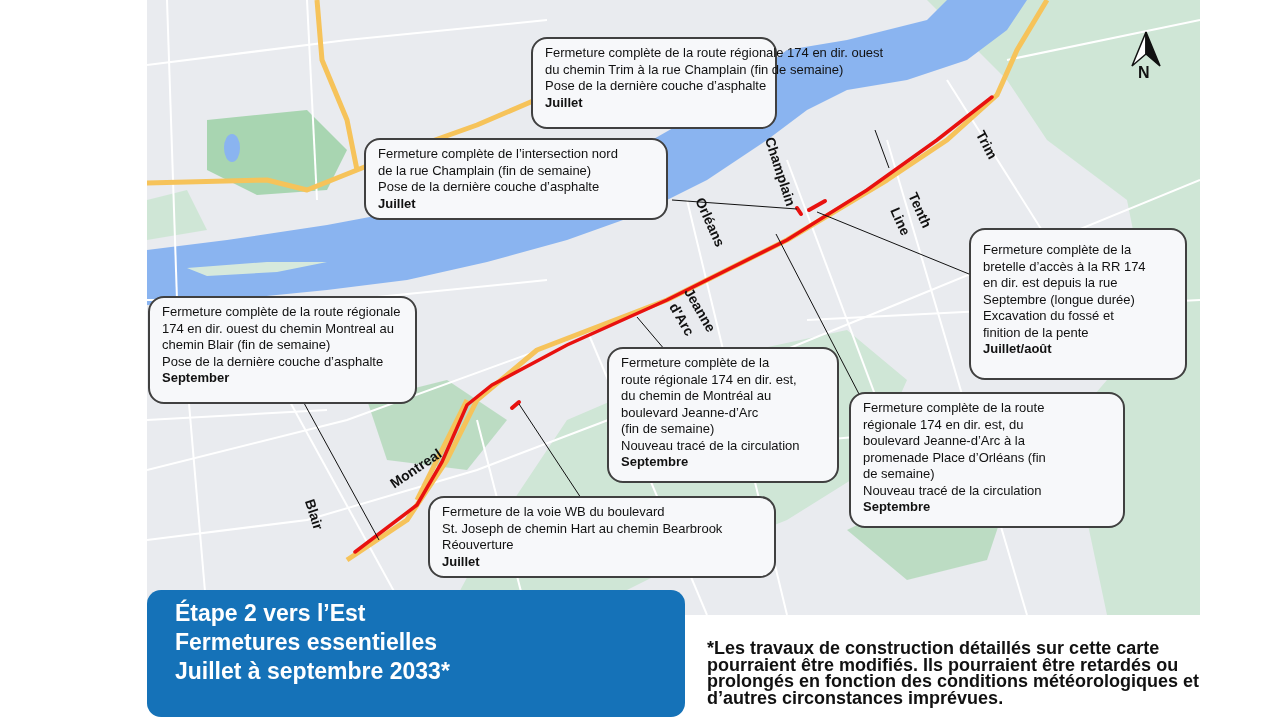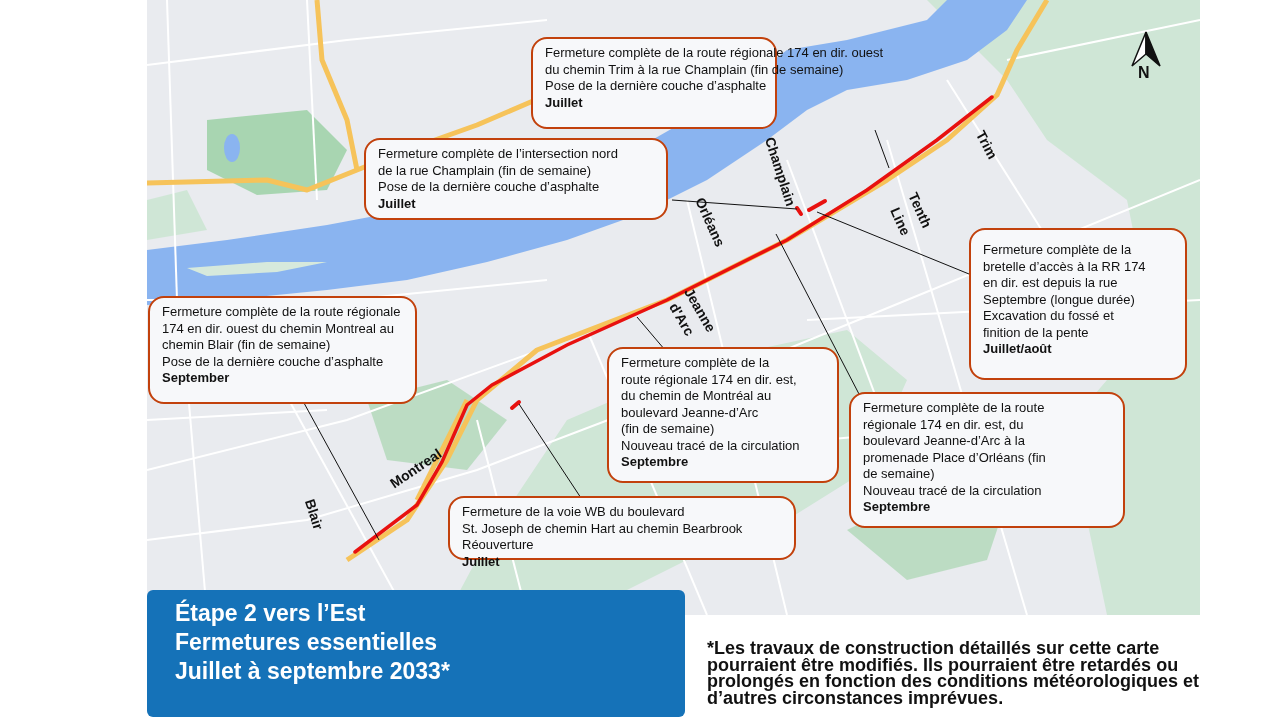--- a/index.html
+++ b/index.html
@@ -1,30 +1,30 @@
 <!DOCTYPE html>
 <html><head>
   <meta charset="utf-8">
   <style>
     html, body { margin:0; padding:0; background:#ffffff; }
     body { width:1280px; height:720px; position:relative; overflow:hidden; font-family:"Liberation Sans", sans-serif; }
     #map { position:absolute; left:147px; top:0; width:1053px; height:615px; overflow:hidden; background:#e9ebef; }
     #map svg.base { position:absolute; left:0; top:0; }
     .callout {
-      position:absolute; background:#f7f8fa; border:2px solid #c2410c; border-radius:16px;
+      position:absolute; background:#f7f8fa; border:2px solid #404040; border-radius:16px;
       box-sizing:border-box; padding:6px 20px 6px 12px; font-size:13px; line-height:16.5px; color:#111;
     }
     .callout .line { display:block; white-space:nowrap; }
     .callout .date { display:block; font-weight:bold; }
     .label { position:absolute; font-weight:bold; font-size:14px; color:#111; white-space:nowrap; transform-origin:left top; }
     #north { position:absolute; left:1126px; top:30px; width:40px; height:60px; }
     #north .n { position:absolute; left:12px; top:34px; font-size:16px; font-weight:bold; color:#111; }
     #title-box {
       position:absolute; left:147px; top:590px; width:538px; height:127px; background:#1572b8;
-      border-radius:6px; box-sizing:border-box; padding:9px 12px 0 28px; color:#fff;
+      border-radius:14px; box-sizing:border-box; padding:9px 12px 0 28px; color:#fff;
       font-weight:bold; font-size:23px; line-height:29px;
     }
     #title-box span { display:block; }
     #disclaimer { position:absolute; left:707px; top:640px; width:470px; font-weight:bold; font-size:18px; line-height:16.5px; color:#111; }
     #disclaimer span { display:block; white-space:nowrap; }
   </style>
 </head>
 <body>
 
 <div id="map">
@@ -153,21 +153,21 @@
 <div class="callout" style="left:849px; top:392px; width:276px; height:136px;">
   <span class="line">Fermeture complète de la route</span>
   <span class="line">régionale 174 en dir. est, du</span>
   <span class="line">boulevard Jeanne-d’Arc à la</span>
   <span class="line">promenade Place d’Orléans (fin</span>
   <span class="line">de semaine)</span>
   <span class="line">Nouveau tracé de la circulation</span>
   <span class="date">Septembre</span>
 </div>
 
-<div class="callout" style="left:448px; top:496px; width:348px; height:64px;">
+<div class="callout" style="left:428px; top:496px; width:348px; height:82px;">
   <span class="line">Fermeture de la voie WB du boulevard</span>
   <span class="line">St. Joseph de chemin Hart au chemin Bearbrook</span>
   <span class="line">Réouverture</span>
   <span class="date">Juillet</span>
 </div>
 
 <div id="title-box">
   <span>Étape 2 vers l’Est</span>
   <span>Fermetures essentielles</span>
   <span>Juillet à septembre 2033*</span>

